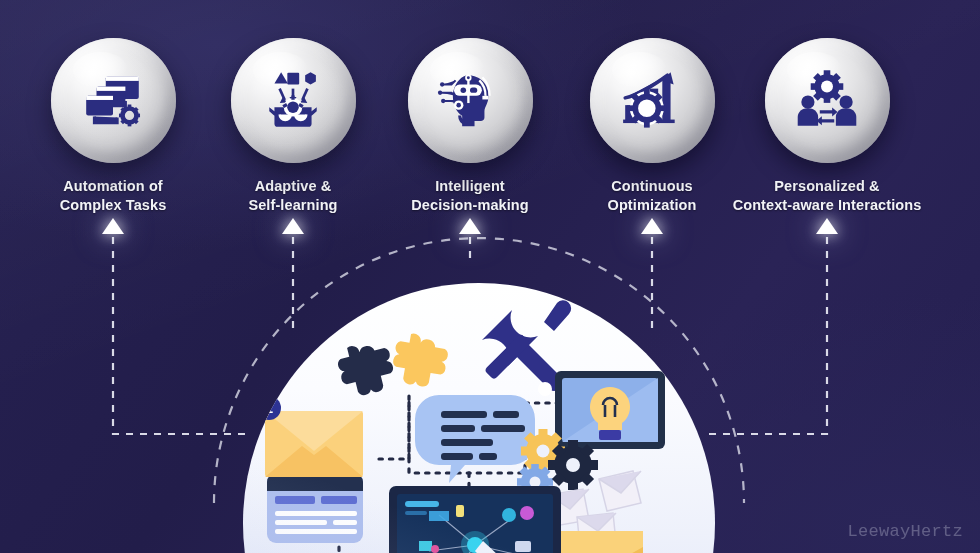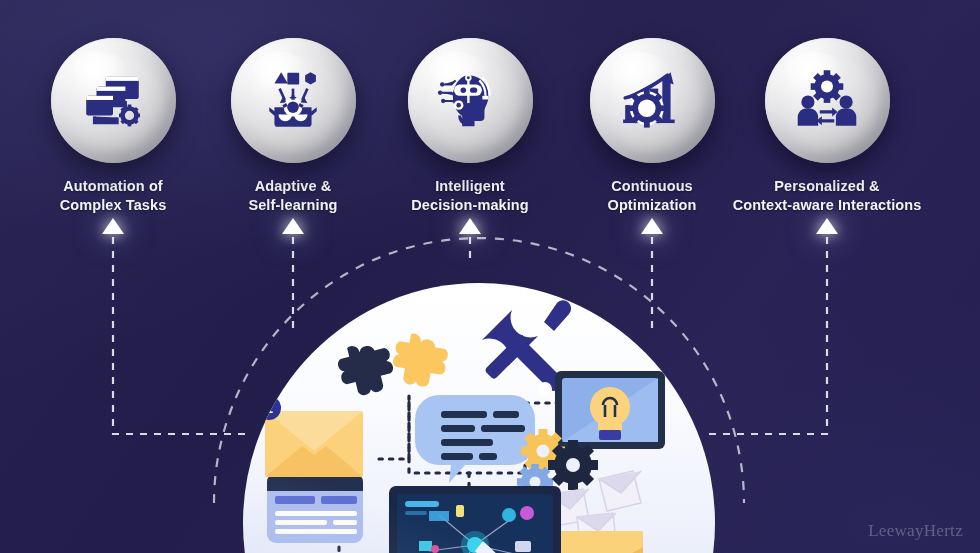--- a/index.html
+++ b/index.html
@@ -78,21 +78,21 @@
     overflow:hidden;
   }
   #hub:after{
     content:""; position:absolute; inset:0; border-radius:50%;
     background:linear-gradient(200deg, rgba(255,255,255,0) 52%, rgba(178,191,232,0.40) 100%);
   }
   .scene { position:absolute; left:0; top:0; width:472px; height:480px; }
 
   .wm {
     position:absolute; right:17px; bottom:12px;
-    font-family:Liberation Serif, serif;
+    font-family:Liberation Mono, monospace;
     font-size:17px; color:rgba(225,228,243,0.30);
     letter-spacing:.3px; z-index:40;
   }
 </style>
 </head>
 <body>
 
 <div id="stage">
 
   <svg style="position:absolute;left:0;top:0;width:980px;height:553px;z-index:5;" viewBox="0 0 980 553">

